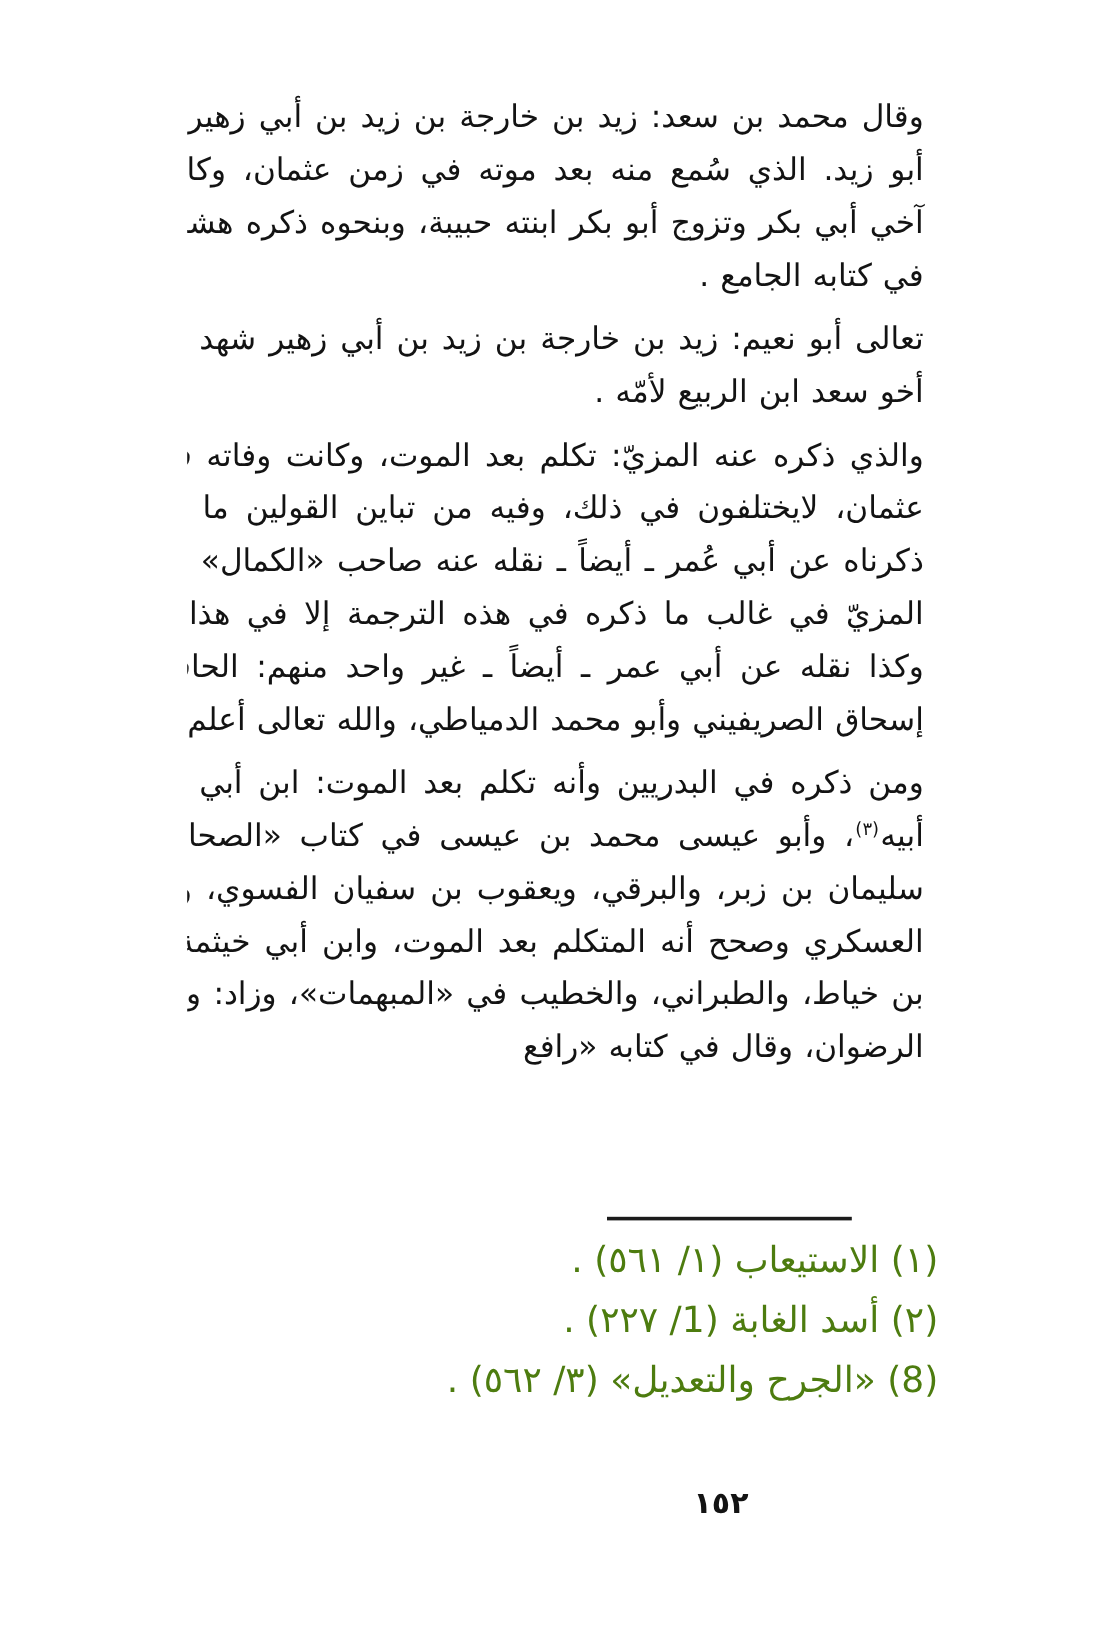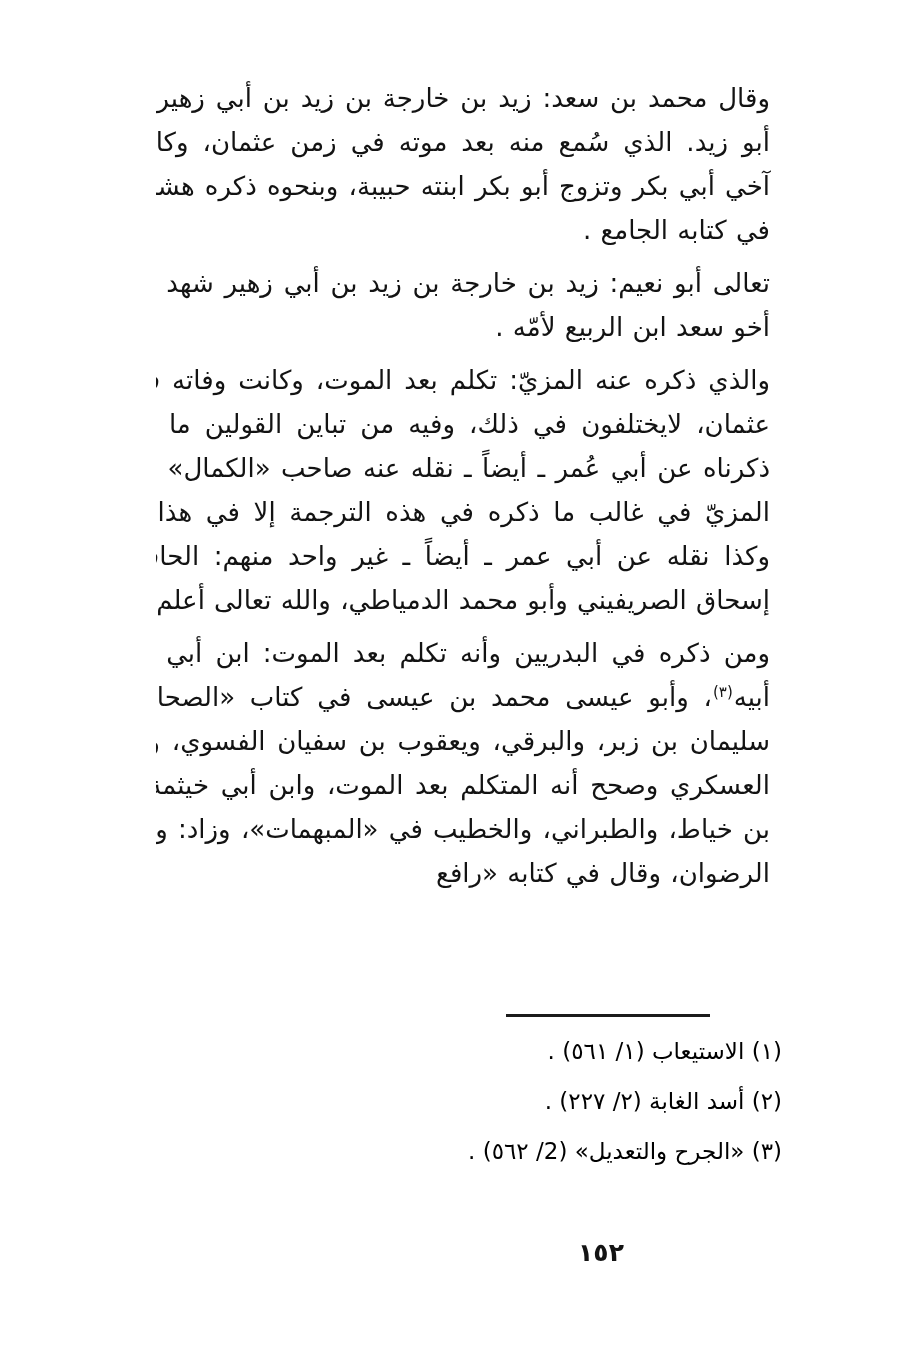--- a/index.html
+++ b/index.html
@@ -48,23 +48,23 @@
   .footnotes {
     position: absolute;
     top: 1026px;
     right: 134px;
     width: 660px;
     direction: rtl;
     text-align: right;
   }
   .footnote {
     font-family: "DejaVu Sans", sans-serif;
-    font-size: 23px;
+    font-size: 30px;
     line-height: 50px;
-    color: #000000;
+    color: #4d7c0f;
     white-space: nowrap;
   }
   .page-number {
     position: absolute;
     top: 1238px;
     left: 0;
     width: 890px;
     text-align: center;
     font-family: "DejaVu Sans", sans-serif;
     font-size: 25px;
@@ -82,19 +82,19 @@
       <p class="para">وقال محمد بن سعد: زيد بن خارجة بن زيد بن أبي زهير بن مالك أبو زيد. الذي سُمع منه بعد موته في زمن عثمان، وكان خارجة آخي أبي بكر وتزوج أبو بكر ابنته حبيبة، وبنحوه ذكره هشام الكلبي في كتابه الجامع .</p>
       <p class="para">تعالى أبو نعيم: زيد بن خارجة بن زيد بن أبي زهير شهد بدراً، وهو أخو سعد ابن الربيع لأمّه .</p>
       <p class="para">والذي ذكره عنه المزيّ: تكلم بعد الموت، وكانت وفاته في خلافة عثمان، لايختلفون في ذلك، وفيه من تباين القولين ما ترى، وما ذكرناه عن أبي عُمر ـ أيضاً ـ نقله عنه صاحب «الكمال» الذي تبعه المزيّ في غالب ما ذكره في هذه الترجمة إلا في هذا الموضع، وكذا نقله عن أبي عمر ـ أيضاً ـ غير واحد منهم: الحافظان أبو إسحاق الصريفيني وأبو محمد الدمياطي، والله تعالى أعلم .</p>
       <p class="para">ومن ذكره في البدريين وأنه تكلم بعد الموت: ابن أبي حاتم عن أبيه<sup>(٣)</sup>، وأبو عيسى محمد بن عيسى في كتاب «الصحابة»، وأبو سليمان بن زبر، والبرقي، ويعقوب بن سفيان الفسوي، وأبو أحمد العسكري وصحح أنه المتكلم بعد الموت، وابن أبي خيثمة، وخليفة بن خياط، والطبراني، والخطيب في «المبهمات»، وزاد: وشهد بيعة الرضوان، وقال في كتابه «رافع</p>
     </div>
 
   <div class="footnote-sep"></div>
 
   <div class="footnotes">
       <div class="footnote">(١) الاستيعاب (١/ ٥٦١) .</div>
-      <div class="footnote">(٢) أسد الغابة (٢/ ٢٢٧) .</div>
-      <div class="footnote">(٣) «الجرح والتعديل» (2/ ٥٦٢) .</div>
+      <div class="footnote">(٢) أسد الغابة (1/ ٢٢٧) .</div>
+      <div class="footnote">(8) «الجرح والتعديل» (٣/ ٥٦٢) .</div>
     </div>
 
   <div class="page-number">١٥٢</div>
 
 </div>
 
 </body></html>

